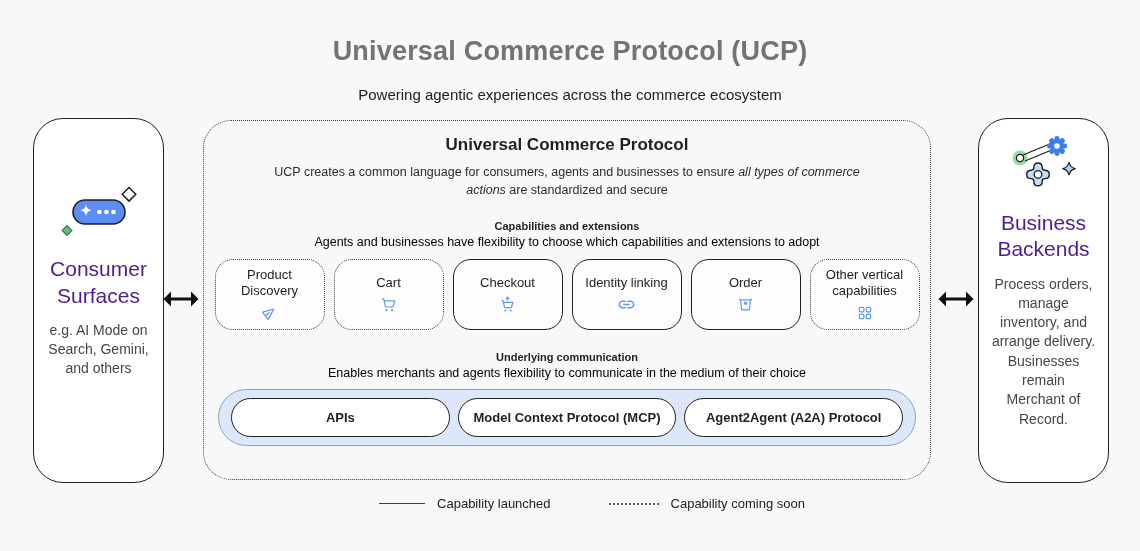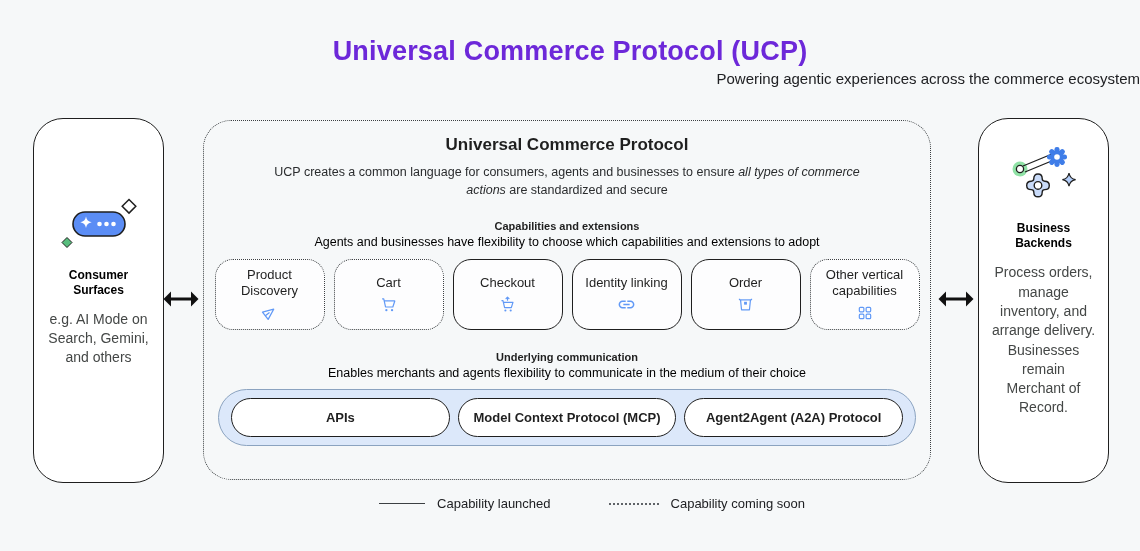--- a/index.html
+++ b/index.html
@@ -5,38 +5,38 @@
   * { margin: 0; padding: 0; box-sizing: border-box; }
   html,body { background:#eef0f2; }
   body { font-family: "Liberation Sans", sans-serif; }
   .canvas {
     position: relative; width: 1140px; height: 551px;
     background: #f6f8f9; overflow: hidden;
   }
   
   .page-title {
     position: absolute; top: 36px; left: 0; width: 100%;
-    text-align: center; font-size: 27px; font-weight: 700; color: #6d28d9;
+    text-align: center; font-size: 27px; font-weight: 700; color: #737373;
     letter-spacing: .2px;
   }
   .page-subtitle {
-    position: absolute; top: 70px; left: 0; width: 100%;
-    text-align: right; font-size: 15px; color: #202124;
+    position: absolute; top: 86px; left: 0; width: 100%;
+    text-align: center; font-size: 15px; color: #202124;
   }
   
   .side-panel {
     position: absolute; top: 118px; width: 131px; height: 365px;
     background: #ffffff; border: 1.5px solid #1f1f1f; border-radius: 30px;
     display: flex; flex-direction: column; align-items: center; justify-content: center;
     padding: 0 12px; text-align: center;
   }
   .side-panel.left  { left: 33px; }
   .side-panel.right { left: 978px; }
   .side-panel .panel-icon { margin-bottom: 14px; margin-top: -38px; }
-  .side-panel .panel-title { font-size: 12px; font-weight: 700; color: #000000; line-height: 1.25; margin-bottom: 12px; }
+  .side-panel .panel-title { font-size: 21px; font-weight: 400; color: #4c1d95; line-height: 1.25; margin-bottom: 12px; }
   .side-panel .panel-desc  { font-size: 14px; color: #444746; line-height: 1.38; }
   
   .arrow { position: absolute; top: 286px; }
   .arrow.left  { left: 161px; }
   .arrow.right { left: 936px; }
   
   .ucp-box {
     position: absolute; left: 203px; top: 120px; width: 728px; height: 360px;
     border: 1.6px dotted #3c4043; border-radius: 28px;
     text-align: center;

